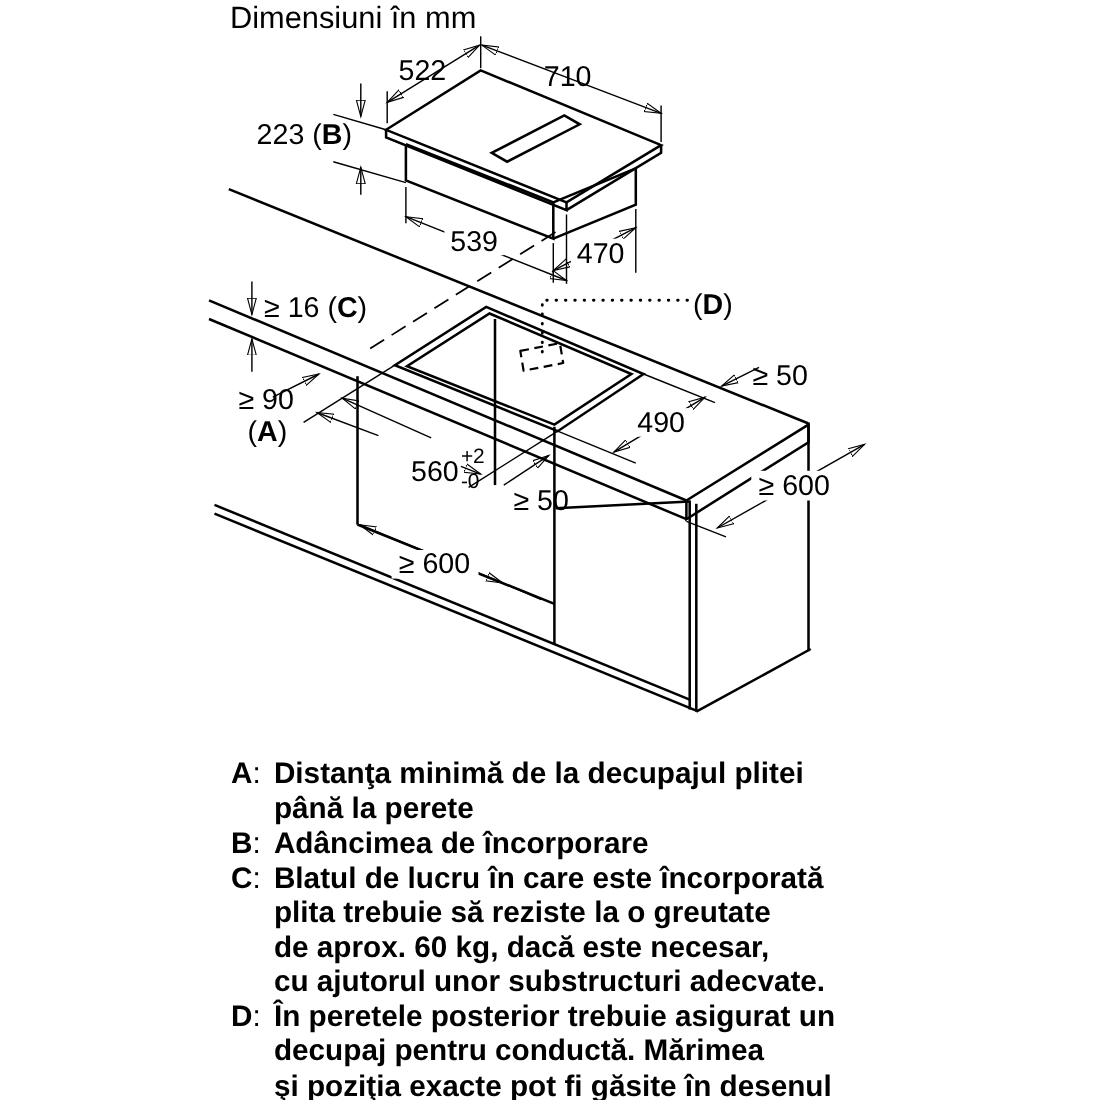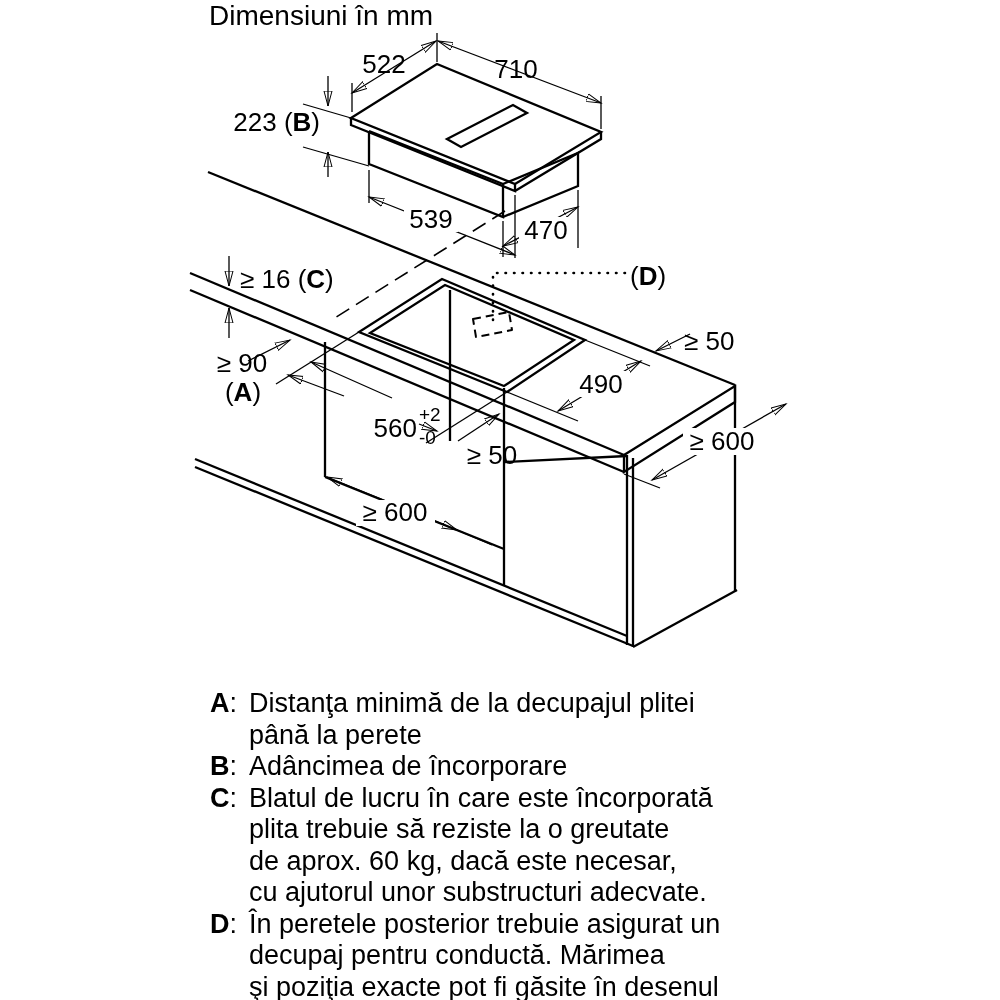--- a/index.html
+++ b/index.html
@@ -15,21 +15,21 @@
   .dashsm{stroke-width:2px;stroke-dasharray:8 5;stroke-linejoin:round;}
   .dotted{stroke-width:2.6px;stroke-dasharray:0.5 8;stroke-linecap:round;}
   .dtext{font-family:"Liberation Sans", sans-serif;font-size:26px;fill:#000;stroke:none;}
   .dtol{font-family:"Liberation Sans", sans-serif;font-size:19px;fill:#000;stroke:none;}
   .bold{font-weight:bold;}
   .mask{fill:#fff;stroke:none;}
   #legend{position:absolute;left:210px;top:688px;width:575px;font-size:27px;line-height:31.5px;color:#000;}
   .lrow{display:flex;align-items:flex-start;}
   .lkey{font-weight:bold;flex:0 0 auto;}
   .lcolon{flex:0 0 auto;margin-right:12px;}
-  .ltext{flex:1 1 auto;}
+  .ltext{flex:1 1 auto;font-weight:bold;}
 </style>
 </head>
 <body>
 
 <div id="stage">
 
   <div id="title">Dimensiuni în mm</div>
 
   <svg id="diagram" width="1000" height="680" viewBox="0 0 1000 680">
     <defs>

